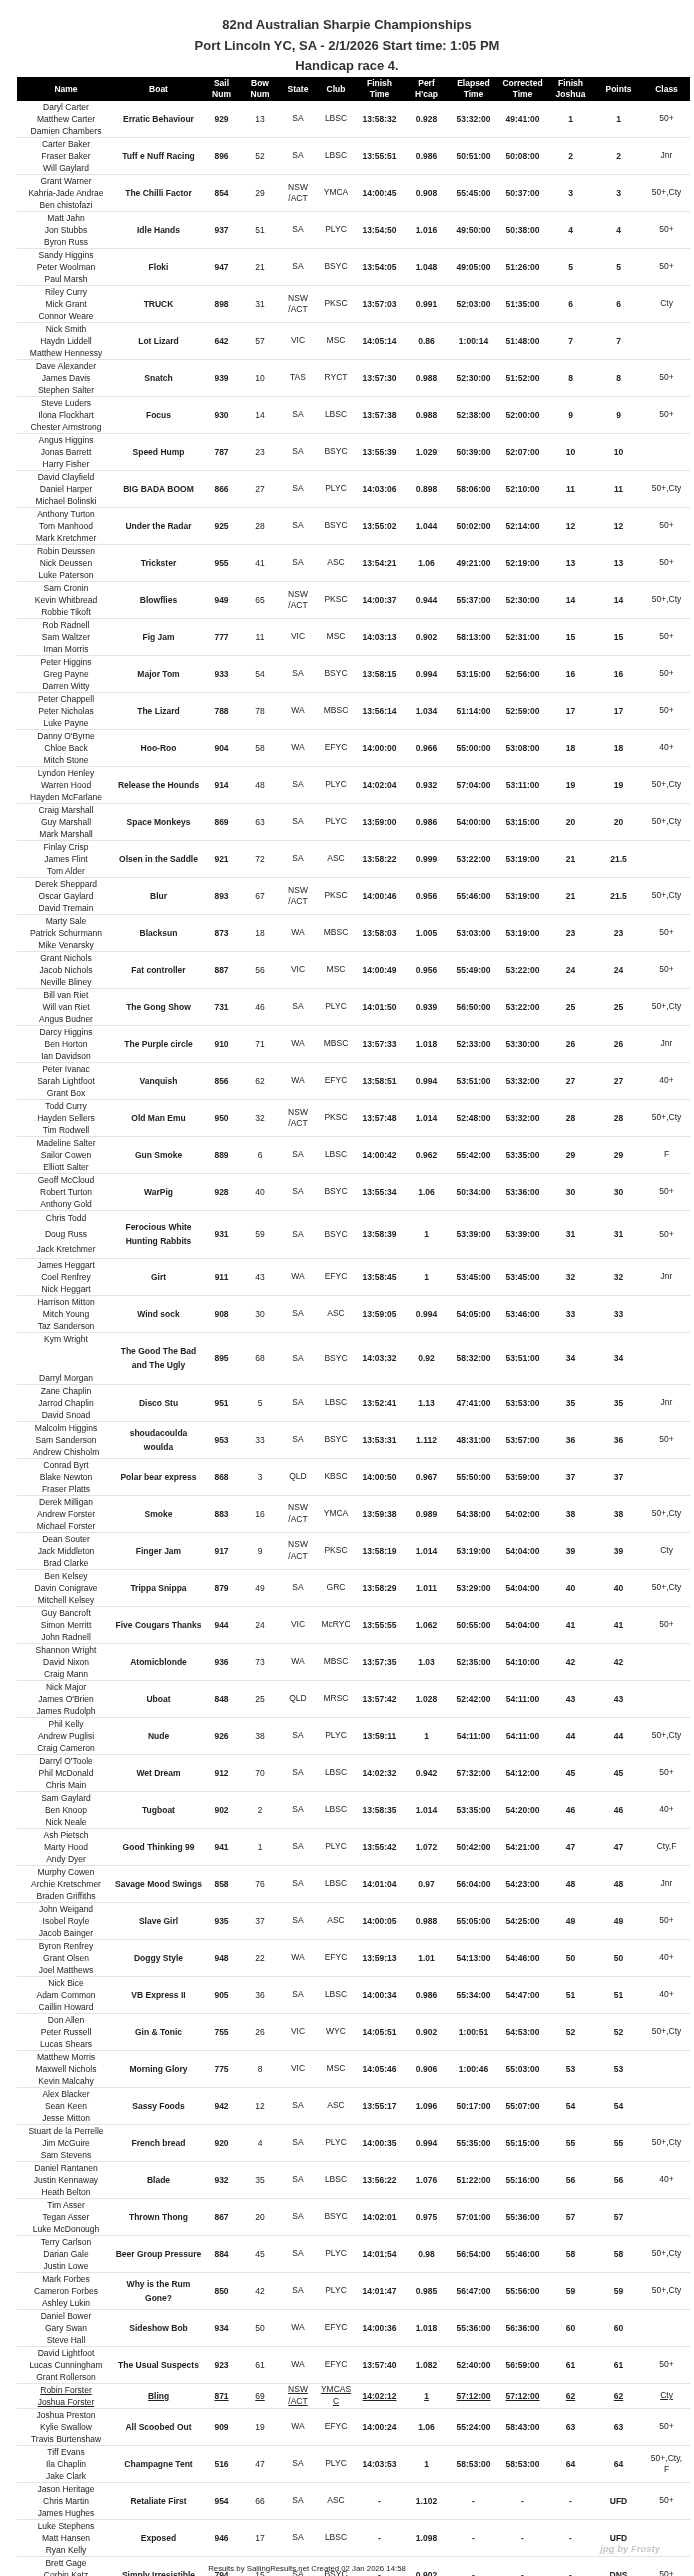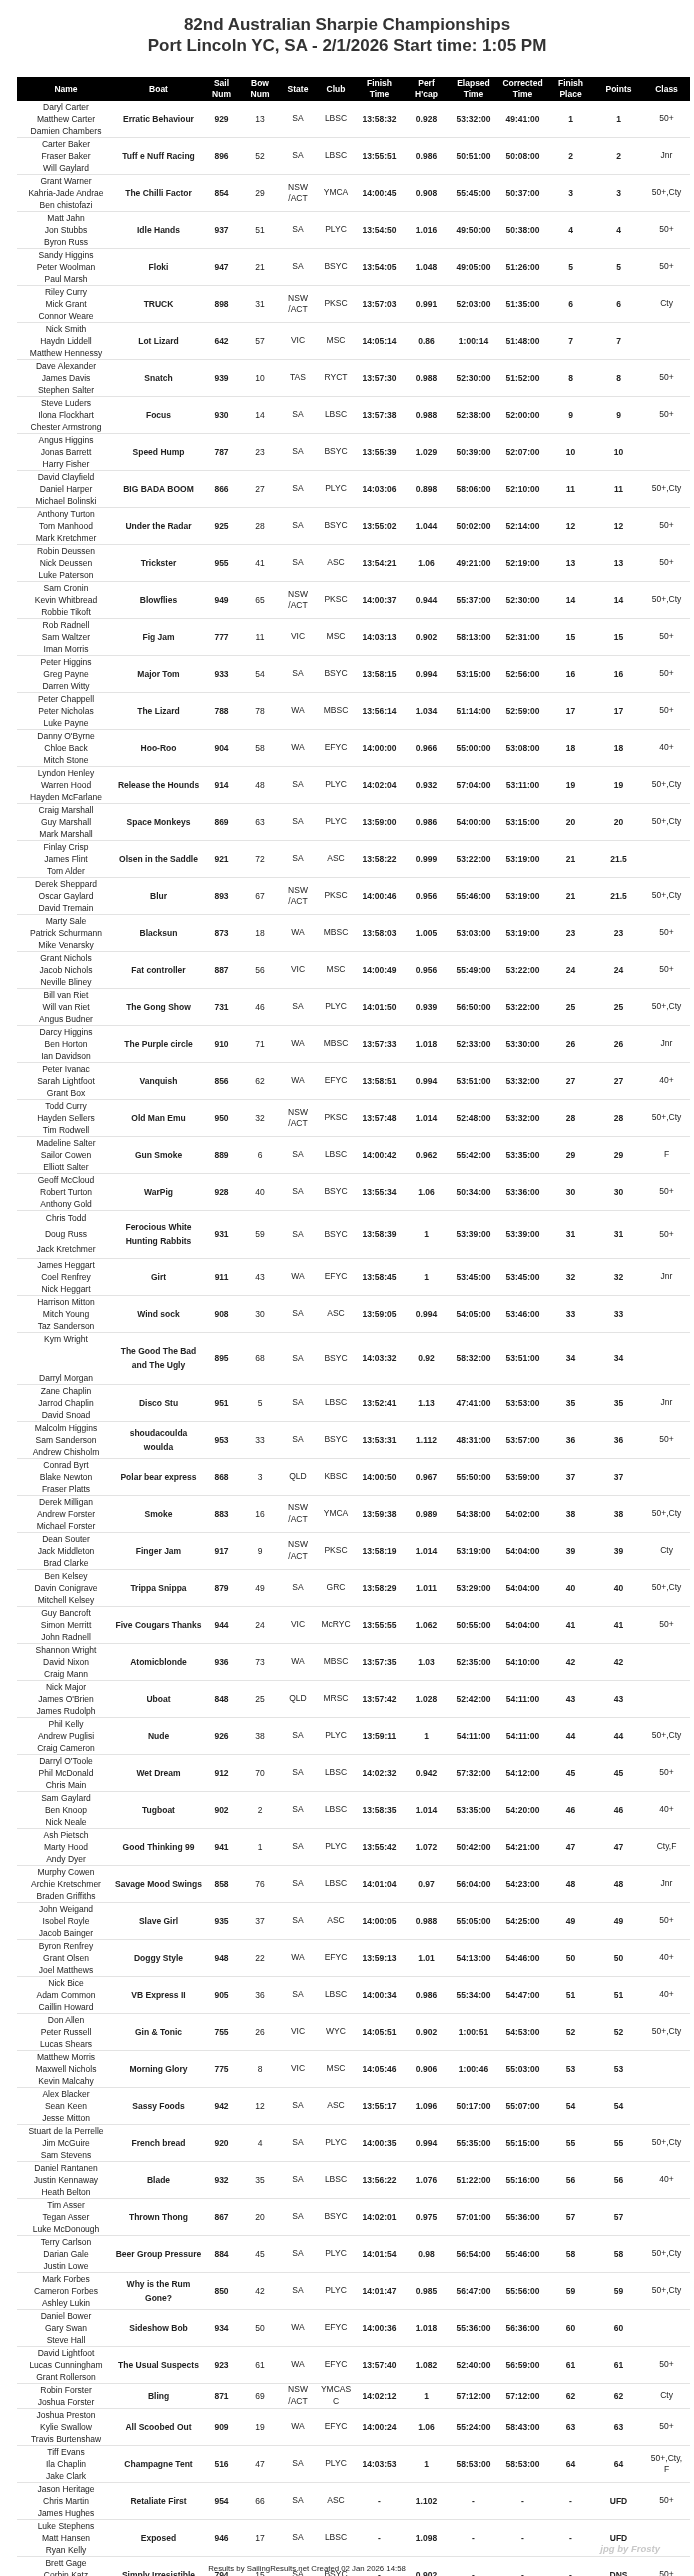--- a/index.html
+++ b/index.html
@@ -1,19 +1,19 @@
 <!DOCTYPE html>
 <html style="font-size:11px"><head>
 <meta charset="utf-8">
 <style>
   html, body { margin: 0; padding: 0; background: #ffffff; }
   body { width: 694px; height: 2576px; position: relative; overflow: hidden;
          font-family: "Liberation Sans", "DejaVu Sans", sans-serif; color: #222; }
   .titles { position: absolute; left: 0; top: 15px; width: 694px; text-align: center; }
-  .titles div { font-weight: bold; font-size: 17px; line-height: 20.7px; color: #333; }
+  .titles div { font-weight: bold; font-size: 13px; line-height: 20.7px; color: #333; }
   table.results { position: absolute; left: 17px; top: 77px; width: 660px;
                   border-collapse: collapse; table-layout: fixed; }
   table.results thead th { background: #000; color: #fff; font-weight: bold; font-size: 8.5px;
                   line-height: 11px; height: 24px; padding: 0; text-align: center; vertical-align: middle; }
   table.results tbody tr { height: 36px; }
   table.results tbody td { border-bottom: 1.4px solid #e3e3e3; padding: 0; text-align: center;
                   vertical-align: middle; font-size: 8.5px; color: #222; }
   td.crew { text-align: left; padding-left: 2px; font-size: 8.5px; line-height: 12px; }
   td.crew.sparse .n { line-height: 12px; }
   td.crew.sparse .n + .n { margin-top: 27px; }
@@ -25,20 +25,21 @@
                color: #c8c8c8; font-size: 9.5px; }
   .footer { position: absolute; left: 0; width: 614px; top: 2564px; text-align: center;
             font-size: 7.8px; color: #222; }
 </style>
 </head>
 <body>
 
 <div class="titles">
   <div>82nd Australian Sharpie Championships</div>
   <div>Port Lincoln YC, SA - 2/1/2026  Start time: 1:05 PM</div>
+  <div>Handicap race 4.</div>
 </div>
 
 <table class="results">
   <colgroup>
     <col style="width:98px">
       <col style="width:87px">
       <col style="width:39px">
       <col style="width:38px">
     <col style="width:38px">
       <col style="width:38px">
@@ -55,21 +56,21 @@
       <th>Name</th>
       <th>Boat</th>
       <th><span class="h2"><div>Sail</div><div>Num</div></span></th>
       <th><span class="h2"><div>Bow</div><div>Num</div></span></th>
       <th>State</th>
       <th>Club</th>
       <th><span class="h2"><div>Finish</div><div>Time</div></span></th>
       <th><span class="h2"><div>Perf</div><div>H'cap</div></span></th>
       <th><span class="h2"><div>Elapsed</div><div>Time</div></span></th>
       <th><span class="h2"><div>Corrected</div><div>Time</div></span></th>
-      <th><span class="h2"><div>Finish</div><div>Place</div></span></th>
+      <th><span class="h2"><div>Finish</div><div>Joshua</div></span></th>
       <th>Points</th>
       <th>Class</th>
     </tr>
   </thead>
   <tbody id="rows">
       <tr>
         <td class="crew">
           <div class="n">Daryl Carter</div>
           <div class="n">Matthew Carter</div>
           <div class="n">Damien Chambers</div>
@@ -1240,21 +1241,21 @@
         <td class="state">WA</td>
         <td class="state">EFYC</td>
         <td class="b">13:57:40</td>
         <td class="b">1.082</td>
         <td class="b">52:40:00</td>
         <td class="b">56:59:00</td>
         <td class="b">61</td>
         <td class="b">61</td>
         <td class="state">50+</td>
       </tr>
-      <tr style="height: 25px;">
+      <tr style="height: 25px; text-decoration: underline;">
         <td class="crew">
           <div class="n">Robin Forster</div>
           <div class="n">Joshua Forster</div>
         </td>
         <td class="boat">Bling</td>
         <td class="sail">871</td>
         <td>69</td>
         <td class="state">
           <div>NSW</div>
           <div>/ACT</div>

